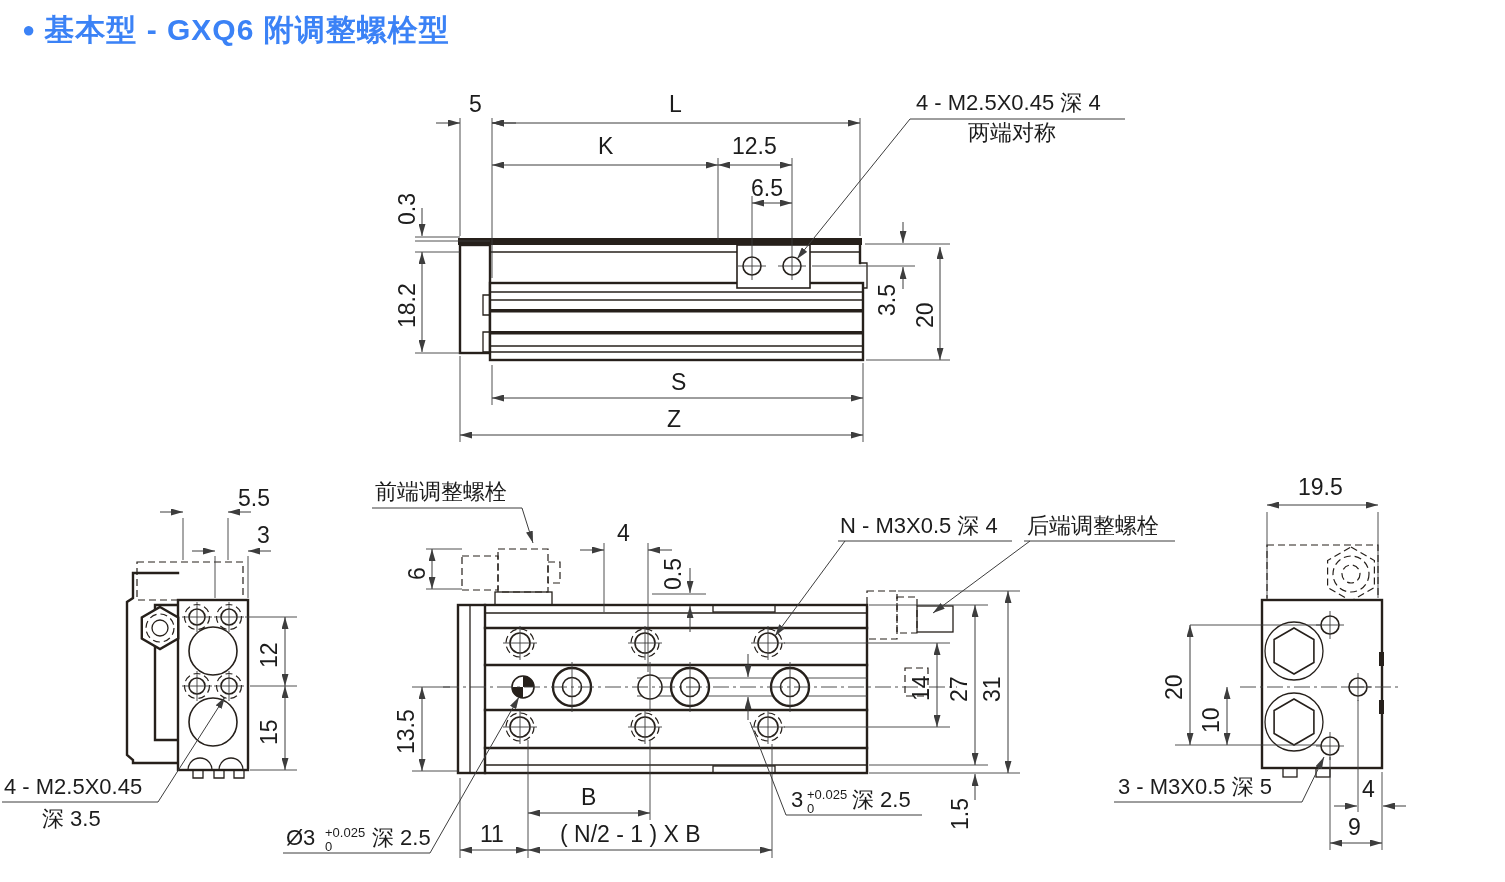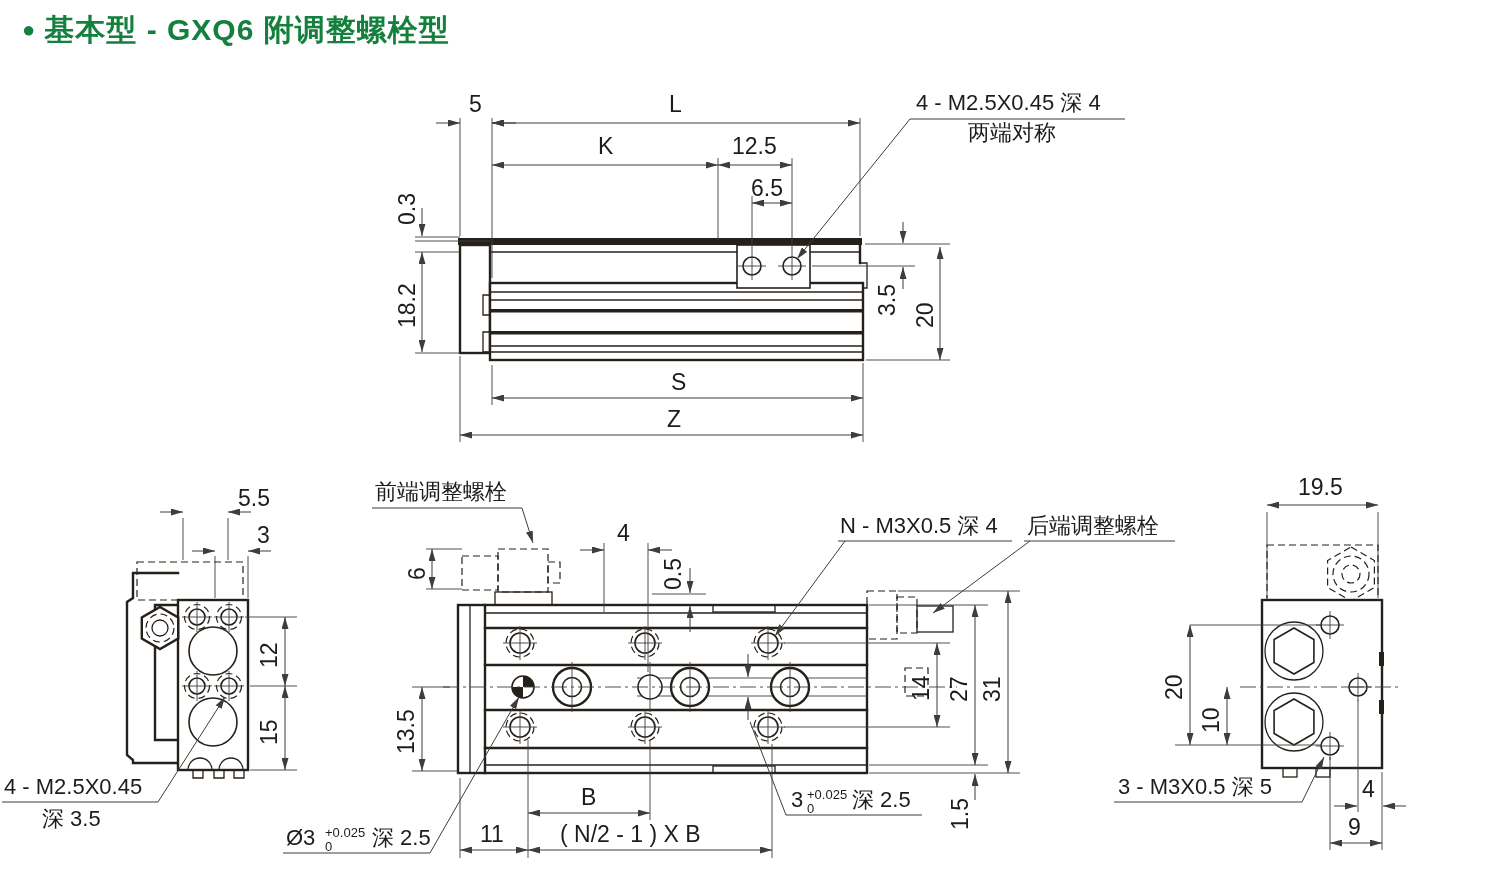--- a/index.html
+++ b/index.html
@@ -1,18 +1,18 @@
 <!DOCTYPE html>
 <html><head>
 <meta charset="utf-8">
 <style>
   html,body{margin:0;padding:0;background:#ffffff;}
   .page{position:relative;width:1505px;height:882px;background:#fff;overflow:hidden;
         font-family:"Liberation Sans",sans-serif;}
-  .title{position:absolute;left:22px;top:10px;font-size:30px;font-weight:bold;color:#15803d;
+  .title{position:absolute;left:22px;top:10px;font-size:30px;font-weight:bold;color:#3b82f6;
          letter-spacing:1px;white-space:nowrap;}
   .title .bullet{font-size:22px;vertical-align:3px;margin-right:8px;}
   svg text{font-family:"Liberation Sans",sans-serif;fill:#1c1c1c;}
   .dt{font-size:23px;}
   .dts{font-size:13px;}
   .note{font-size:22px;}
   .ol{stroke:#26201b;stroke-width:2.4;fill:none;stroke-linecap:square;}
   .olw{stroke:#26201b;stroke-width:2.4;fill:#fff;}
   .ol1{stroke:#26201b;stroke-width:1.3;fill:none;}
   .olw1{stroke:#26201b;stroke-width:1.6;fill:#fff;}

